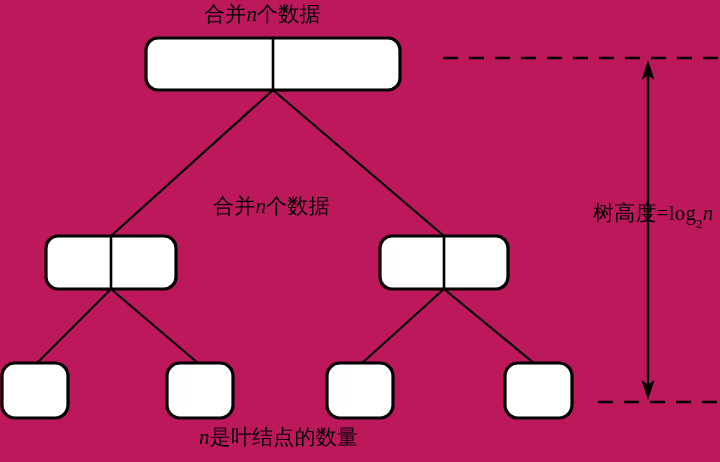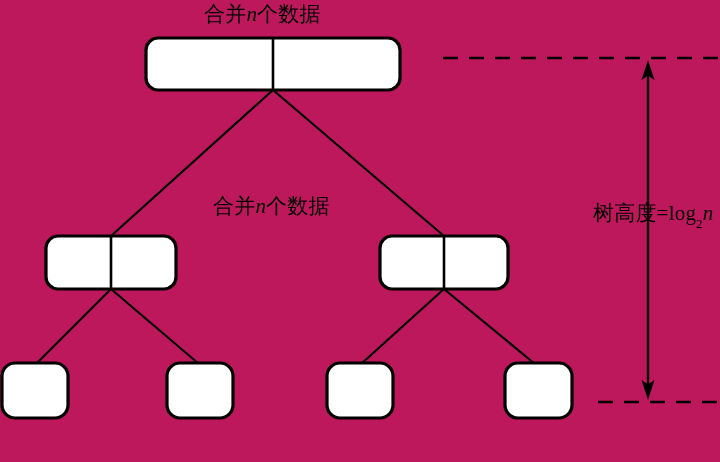--- a/index.html
+++ b/index.html
@@ -109,18 +109,21 @@
   </svg>
 
   <div class="lbl" id="label-top">
     <span>合并</span><span class="ital">n</span><span>个数据</span>
   </div>
 
   <div class="lbl" id="label-mid">
     <span>合并</span><span class="ital">n</span><span>个数据</span>
   </div>
 
+  <div class="lbl" id="label-bottom">
+    <span class="ital">n</span><span>是叶结点的数量</span>
+  </div>
 
   <div class="lbl" id="label-height">
     <span>树高度=log</span><span class="sub">2</span><span class="ital">n</span>
   </div>
 
 </div>
 
 </body></html>

